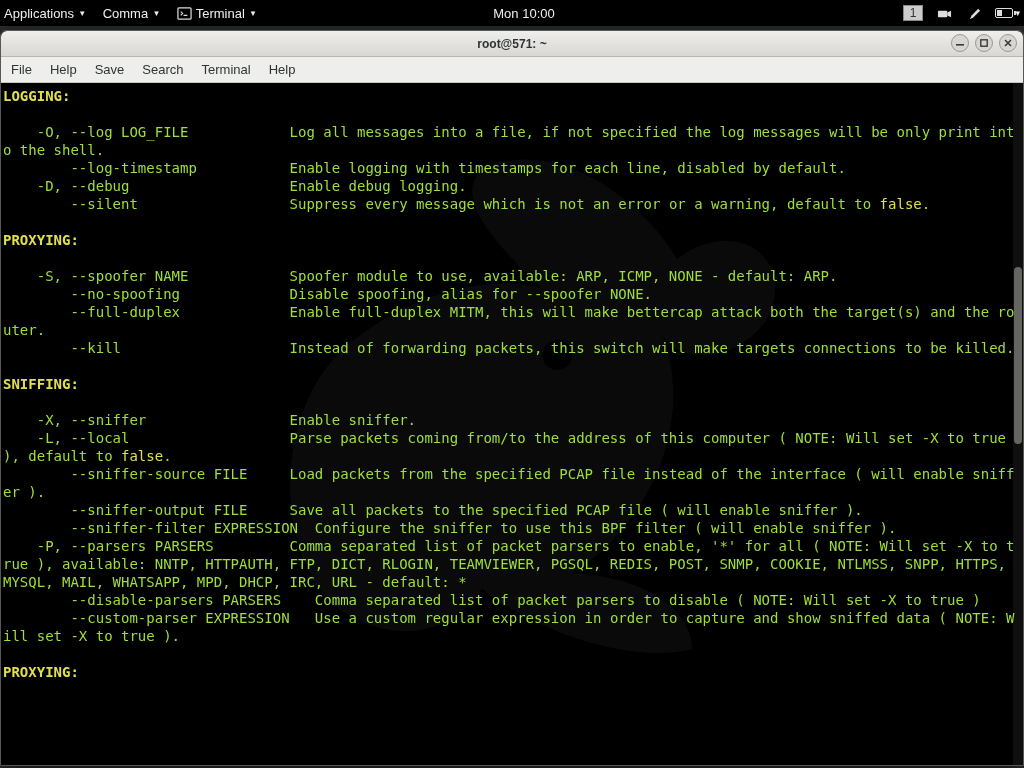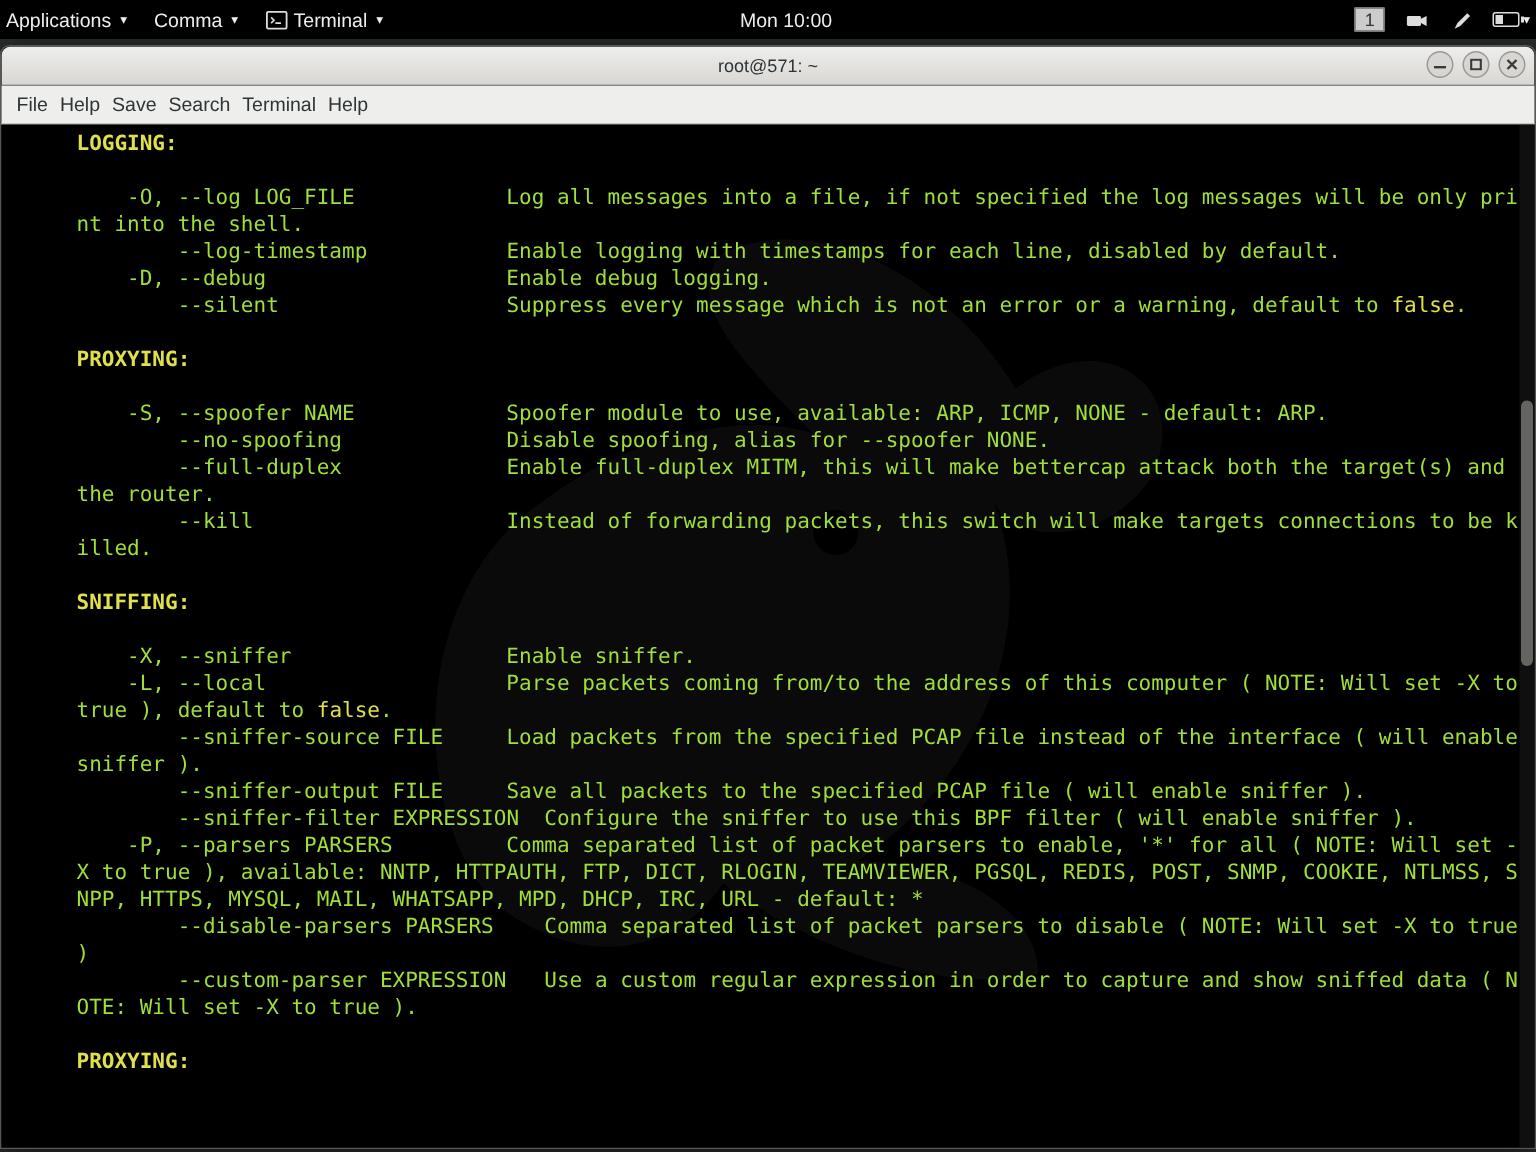--- a/index.html
+++ b/index.html
@@ -64,52 +64,51 @@
 .titlebar {
   height: 26px;
   background: linear-gradient(#eeeeec, #d9d7d3);
   border-bottom: 1px solid #b6b6b3;
   border-radius: 6px 6px 0 0;
   display: flex;
   align-items: center;
   justify-content: center;
   position: relative;
   font-size: 12px;
-  font-weight: normal;
+  font-weight: bold;
   color: #2e3436;
 }
 .win-controls {
   position: absolute; right: 6px; top: 3px;
   display: flex; gap: 6px;
 }
 .win-btn {
   width: 18px; height: 18px; border-radius: 50%;
   background: #d8d6d2; border: 1px solid #9b9996;
   display: flex; align-items: center; justify-content: center;
   font-size: 11px; color: #3a3a38; cursor: pointer;
 }
 .menubar {
   height: 26px;
   background: #eeeeec;
   border-bottom: 1px solid #c6c6c2;
   display: flex;
   align-items: center;
-  gap: 8px;
+  gap: 18px;
   padding: 0 10px;
   font-size: 13px;
   color: #2e3436;
 }
 .menubar span { cursor: pointer; }
 
 .term-body {
   flex: 1;
   position: relative;
   overflow: hidden;
   background: #000;
-  padding-left: 48px;
 }
 .dragon {
   position: absolute;
   left: 50%; top: 50%;
   transform: translate(-50%, -50%);
   width: 600px; opacity: 0.22;
   fill: #303030;
 }
 .term-content {
   position: relative;

